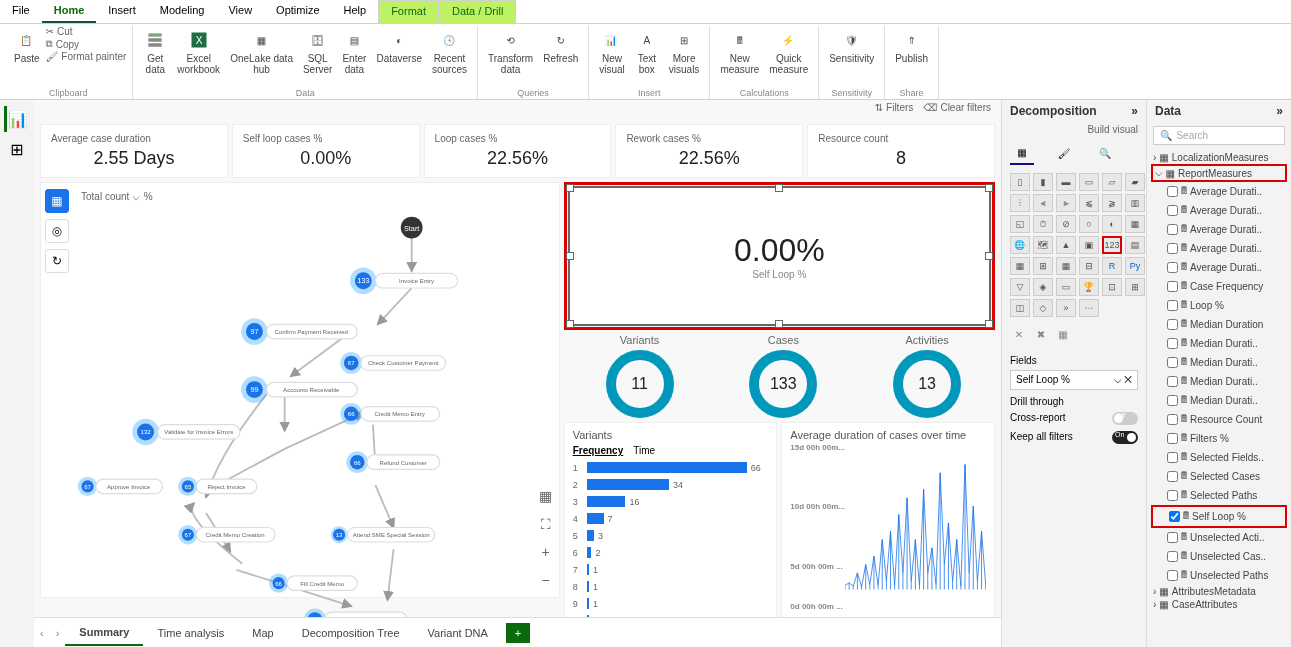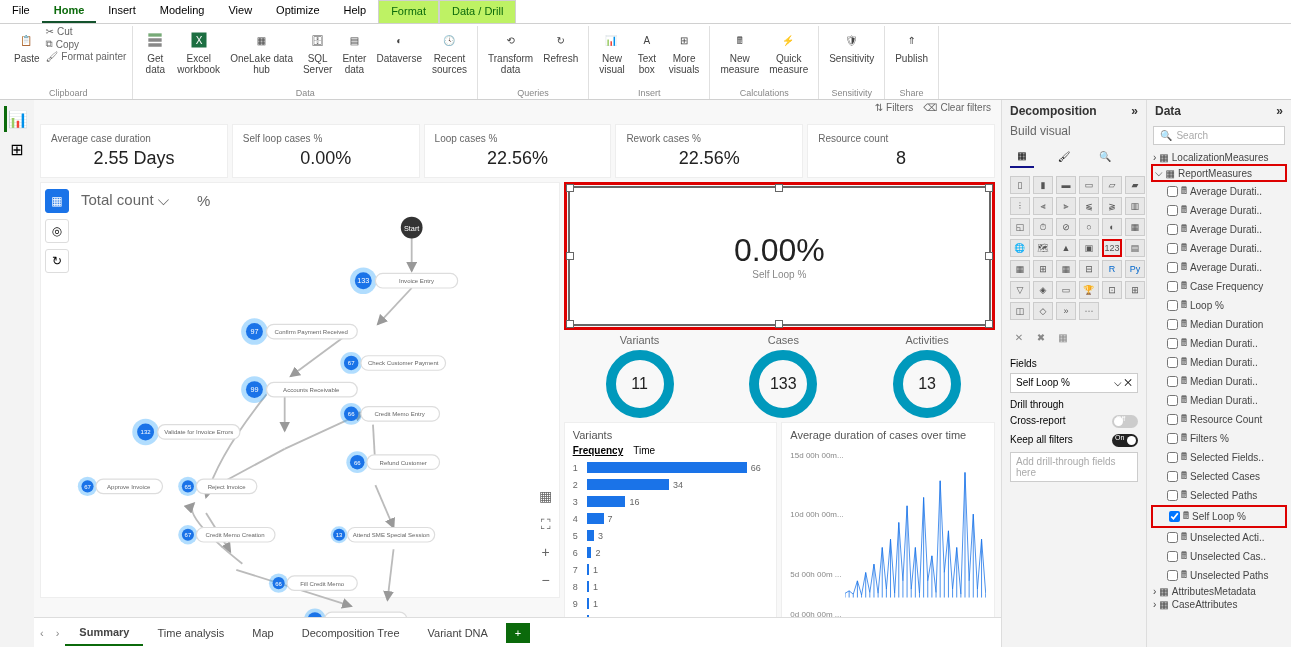--- a/index.html
+++ b/index.html
@@ -31,21 +31,21 @@
     .kpi-card { flex: 1; background: #fff; padding: 8px 10px; text-align: center; border: 1px solid #eee; }
     .kpi-title { font-size: 10px; color: #666; text-align: left; }
     .kpi-value { font-size: 18px; color: #222; margin-top: 4px; }
     
     .main-row { display: flex; gap: 4px; padding: 4px 6px 0; height: 420px; }
     .process-panel { flex: 1.2; background: #fff; position: relative; border: 1px solid #eee; display: flex; }
     .process-sidebar-l { width: 32px; display: flex; flex-direction: column; gap: 6px; padding: 6px 4px; }
     .process-sidebar-l > div { width: 24px; height: 24px; border: 1px solid #ddd; border-radius: 3px; display: flex; align-items: center; justify-content: center; cursor: pointer; font-size: 12px; }
     .process-sidebar-l > div.primary { background: #1a73e8; color: #fff; border-color: #1a73e8; }
     .process-body { flex: 1; position: relative; }
-    .process-dropdown { position: absolute; top: 8px; left: 8px; font-size: 15px; color: #666; display: flex; align-items: flex-end; gap: 28px; }
+    .process-dropdown { position: absolute; top: 8px; left: 8px; font-size: 10px; color: #666; display: flex; align-items: flex-start; gap: 4px; }
     .process-svg { position: absolute; top: 30px; left: 0; right: 0; bottom: 0; }
     .process-sidebar-r { width: 26px; display: flex; flex-direction: column; justify-content: flex-end; gap: 6px; padding: 6px 2px; }
     .process-sidebar-r > div { width: 22px; height: 22px; display: flex; align-items: center; justify-content: center; cursor: pointer; font-size: 14px; color: #666; }
     
     .right-stack { flex: 1; display: flex; flex-direction: column; gap: 4px; }
     .selected-visual { background: #fff; height: 140px; border: 2px solid #666; border-radius: 1px; display: flex; flex-direction: column; align-items: center; justify-content: center; position: relative; }
     .selected-visual .handle { position: absolute; width: 8px; height: 8px; background: #fff; border: 1px solid #666; }
     .red-box { border: 2px solid #d00; box-shadow: 0 0 0 1px #d00 inset; }
     .big-pct { font-size: 32px; color: #222; }
     .big-pct-label { font-size: 10px; color: #888; }
@@ -57,36 +57,36 @@
     .bottom-panels { display: flex; gap: 4px; flex: 1; }
     .variants-panel, .chart-panel { flex: 1; background: #fff; border: 1px solid #eee; padding: 6px 8px; font-size: 10px; }
     .panel-title { font-size: 11px; color: #555; }
     .variant-tabs { display: flex; gap: 10px; font-size: 10px; margin: 4px 0; }
     .variant-tabs > span.active { text-decoration: underline; font-weight: 600; }
     .bar-row { display: flex; align-items: center; gap: 4px; margin: 2px 0; height: 15px; }
     .bar-row .num { width: 10px; font-size: 9px; color: #666; }
     .bar-row .bar { height: 11px; background: #1a73e8; }
     .bar-row .val { font-size: 9px; color: #666; }
     
-    .line-chart { position: relative; height: 180px; margin-top: 10px; }
+    .line-chart { position: relative; height: 180px; margin-top: 2px; font-weight: bold; }
     .y-label { position: absolute; left: 0; font-size: 8px; color: #888; }
     
     
     .page-tabs { position: absolute; bottom: 0; left: 34px; right: 290px; height: 30px; background: #fff; display: flex; align-items: center; font-size: 11px; border-top: 1px solid #ddd; }
     .page-tabs .nav { padding: 0 6px; color: #888; cursor: pointer; }
     .page-tabs .tab { padding: 6px 14px; cursor: pointer; color: #444; }
     .page-tabs .tab.active { border-bottom: 2px solid #0b6a0b; font-weight: 600; }
     .page-tabs .add { width: 24px; height: 20px; background: #0b6a0b; color: #fff; display: flex; align-items: center; justify-content: center; margin-left: 4px; cursor: pointer; }
     
     
     .right-panels { position: absolute; top: 100px; right: 0; width: 290px; bottom: 0; display: flex; background: #f3f3f3; border-left: 1px solid #ddd; }
     .viz-panel { width: 145px; background: #f3f3f3; border-right: 1px solid #ddd; display: flex; flex-direction: column; font-size: 10px; }
     .data-panel { width: 145px; background: #f3f3f3; display: flex; flex-direction: column; font-size: 10px; }
     .panel-header { display: flex; justify-content: space-between; padding: 4px 8px; font-size: 12px; font-weight: 600; color: #333; }
-    .panel-sub { font-size: 12px; color: #666; padding: 2px 8px; }
+    .panel-sub { font-size: 10px; color: #666; padding: 2px 8px; text-align: right; }
     .viz-mode-tabs { display: flex; gap: 18px; padding: 4px 8px; }
     .viz-mode-tabs > div { width: 24px; height: 24px; cursor: pointer; display:flex; align-items:center; justify-content:center; }
     .viz-gallery { display: grid; grid-template-columns: repeat(6, 20px); gap: 3px; padding: 4px 8px; }
     .viz-gallery > div { width: 20px; height: 18px; background: #e8e8e8; border: 1px solid #ccc; cursor: pointer; display:flex; align-items:center; justify-content:center; font-size:9px; color:#555; }
     .viz-gallery > div.hl { border: 2px solid #d00; }
     .viz-tools { display: flex; gap: 4px; padding: 4px 8px; }
     .viz-tools > div { width: 18px; height: 18px; display:flex; align-items:center; justify-content:center; color:#888; }
     .fields-section { padding: 4px 8px; }
     .fields-well { background: #fff; border: 1px solid #ccc; padding: 3px 5px; font-size: 10px; display: flex; justify-content: space-between; margin: 2px 0; }
     .drill-row { display: flex; justify-content: space-between; padding: 3px 0; font-size: 10px; gap: 10px; }
@@ -672,21 +672,20 @@
           <span class="toggle">
             <span style="position:absolute;left:4px;top:0;font-size:7px;color:#fff">Off</span>
           </span>
         </div>
       <div class="drill-row">
           <span>Keep all filters</span>
           <span class="toggle on">
             <span style="position:absolute;left:3px;top:0;font-size:7px;color:#fff">On</span>
           </span>
         </div>
-      <div class="fields-well" style="color:#aaa">Add drill-through fields here</div>
     </div>
   </div>
   <div class="data-panel">
     <div class="panel-header">
         <span>Data</span>
         <span>»</span>
       </div>
     <div class="data-search">
         <span>🔍</span>
         <span style="color:#aaa" textcontent="Search">Search</span>

